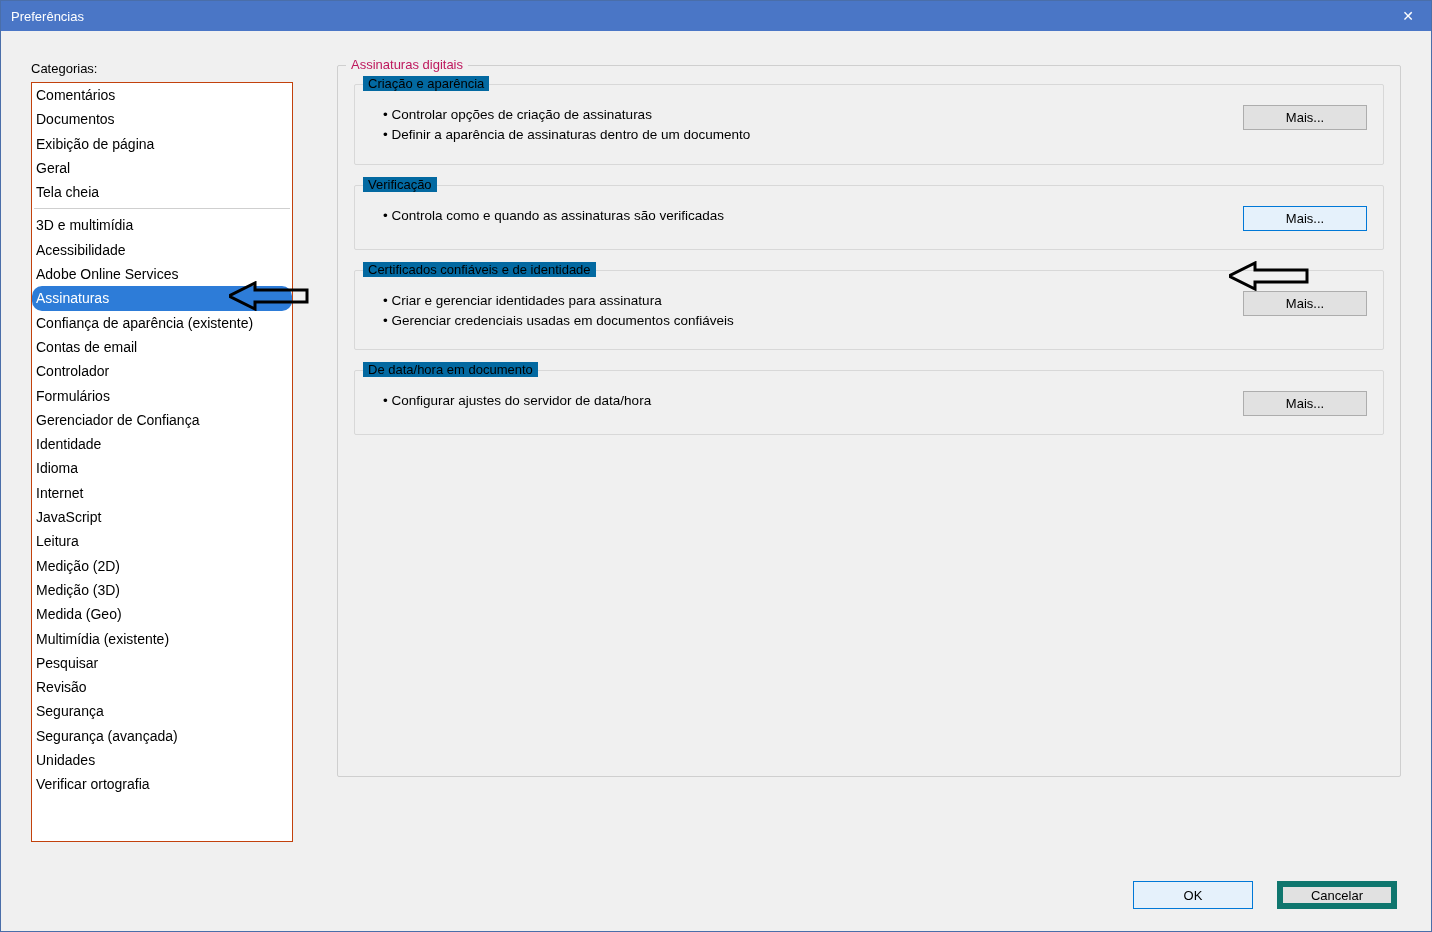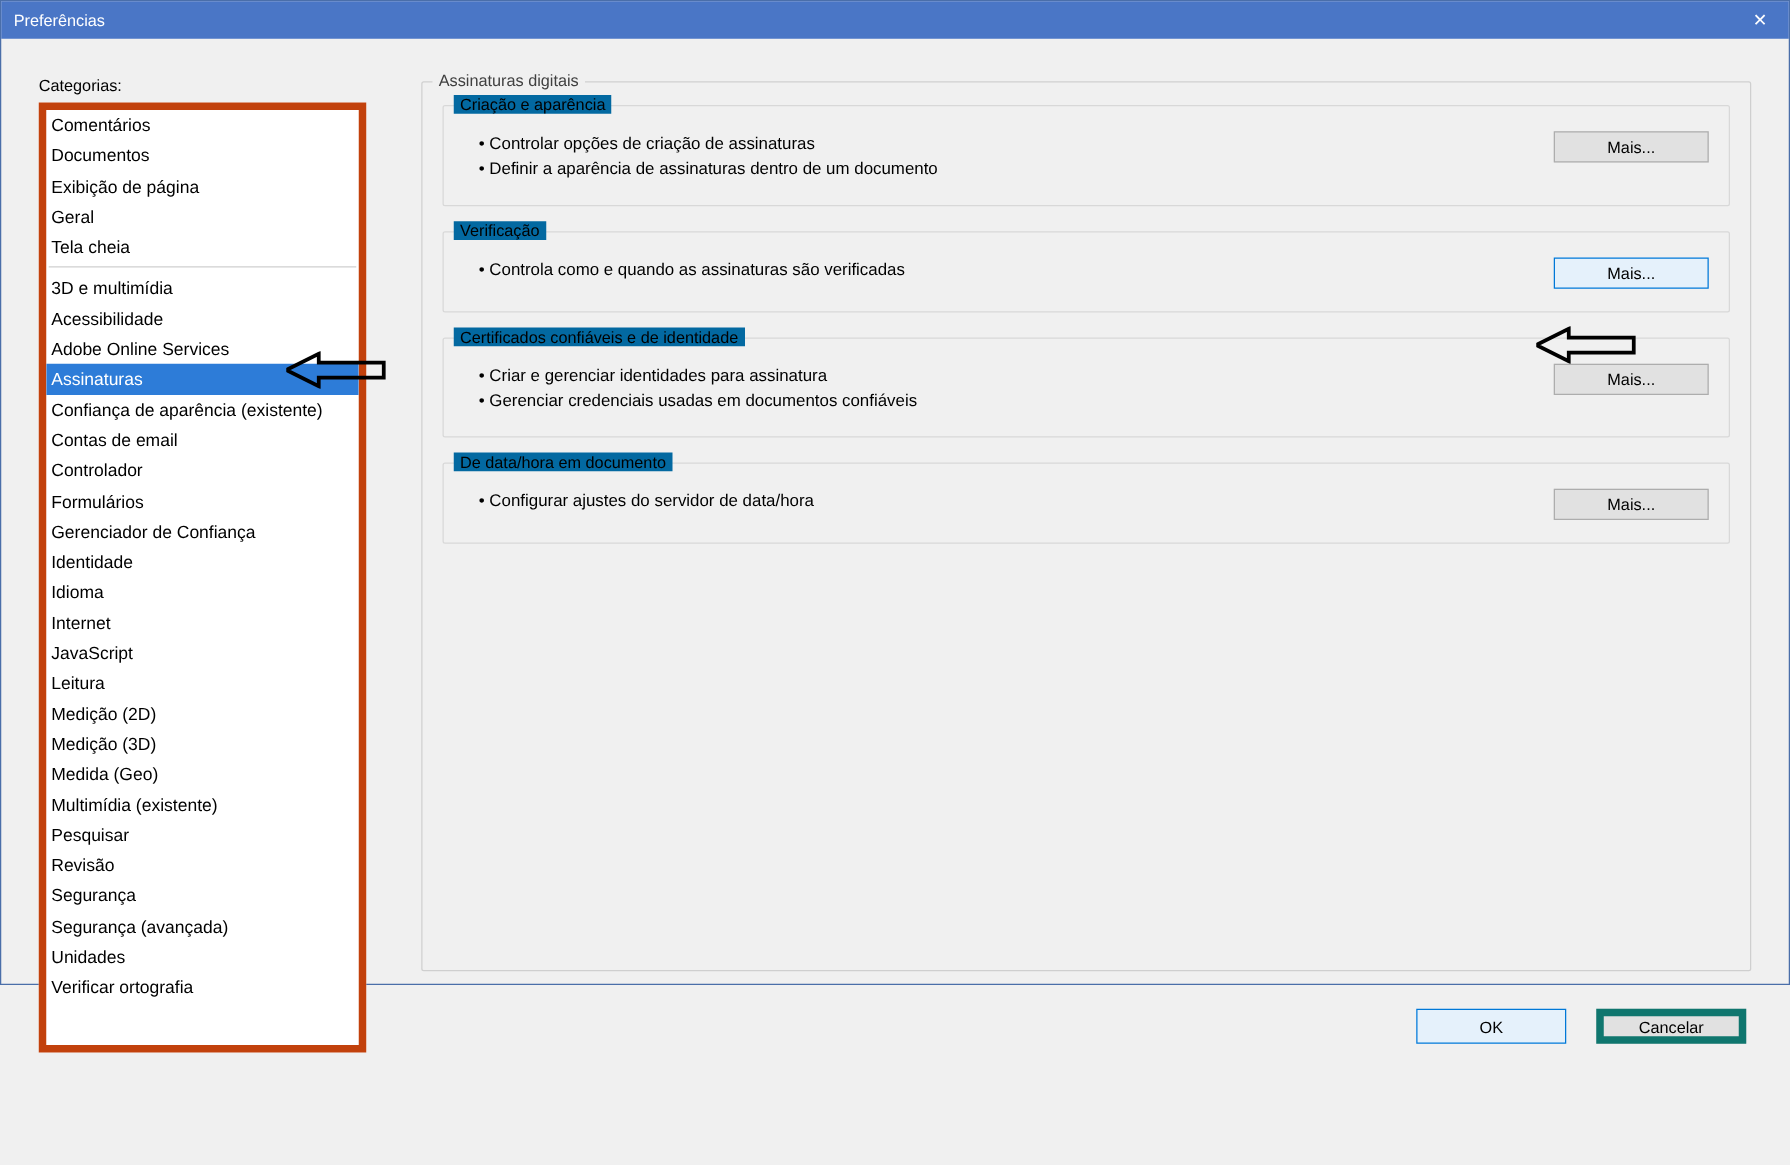--- a/index.html
+++ b/index.html
@@ -7,21 +7,21 @@
     font-family: "Segoe UI", Tahoma, sans-serif;
     font-size: 13px;
     background: #f0f0f0;
     color: #000;
     width: 1432px;
     height: 932px;
     overflow: hidden;
   }
   .window {
     width: 1432px;
-    height: 788px;
+    height: 932px;
     background: #f0f0f0;
     border: 1px solid #4a6ea9;
     display: flex;
     flex-direction: column;
   }
   .titlebar {
     height: 30px;
     background: #4a76c6;
     color: #fff;
     display: flex;
@@ -50,35 +50,36 @@
     width: 262px;
     display: flex;
     flex-direction: column;
   }
   .categories-label {
     font-size: 13px;
     margin-bottom: 6px;
     color: #000;
   }
   .listbox {
-    border: 6px solid #c2410c;
+    border: 1px solid #c2410c;
     background: #fff;
     height: 760px;
     overflow: hidden;
     font-size: 14px;
   }
   .list-item {
     padding: 2px 4px 2px 4px;
     cursor: pointer;
     line-height: 1.45;
     white-space: nowrap;
   }
   .list-item.selected {
     background: #2d7cd8;
     color: #fff;
+    border-radius: 10px;
   }
   .list-divider {
     height: 1px;
     background: #cfcfcf;
     margin: 4px 2px 4px 2px;
   }
   .right-col {
     flex: 1;
     padding-top: 4px;
   }
@@ -90,21 +91,21 @@
     margin-bottom: 0;
     height: 712px;
   }
   .groupbox-title {
     position: absolute;
     top: -9px;
     left: 8px;
     background: #f0f0f0;
     padding: 0 5px;
     font-size: 13px;
-    color: #404040;
+    color: #be185d;
   }
   .fieldset {
     border: 1px solid #d8d8d8;
     border-radius: 2px;
     position: relative;
     padding: 20px 16px 18px 28px;
     margin-bottom: 20px;
     background: #f0f0f0;
   }
   .fieldset-title {

